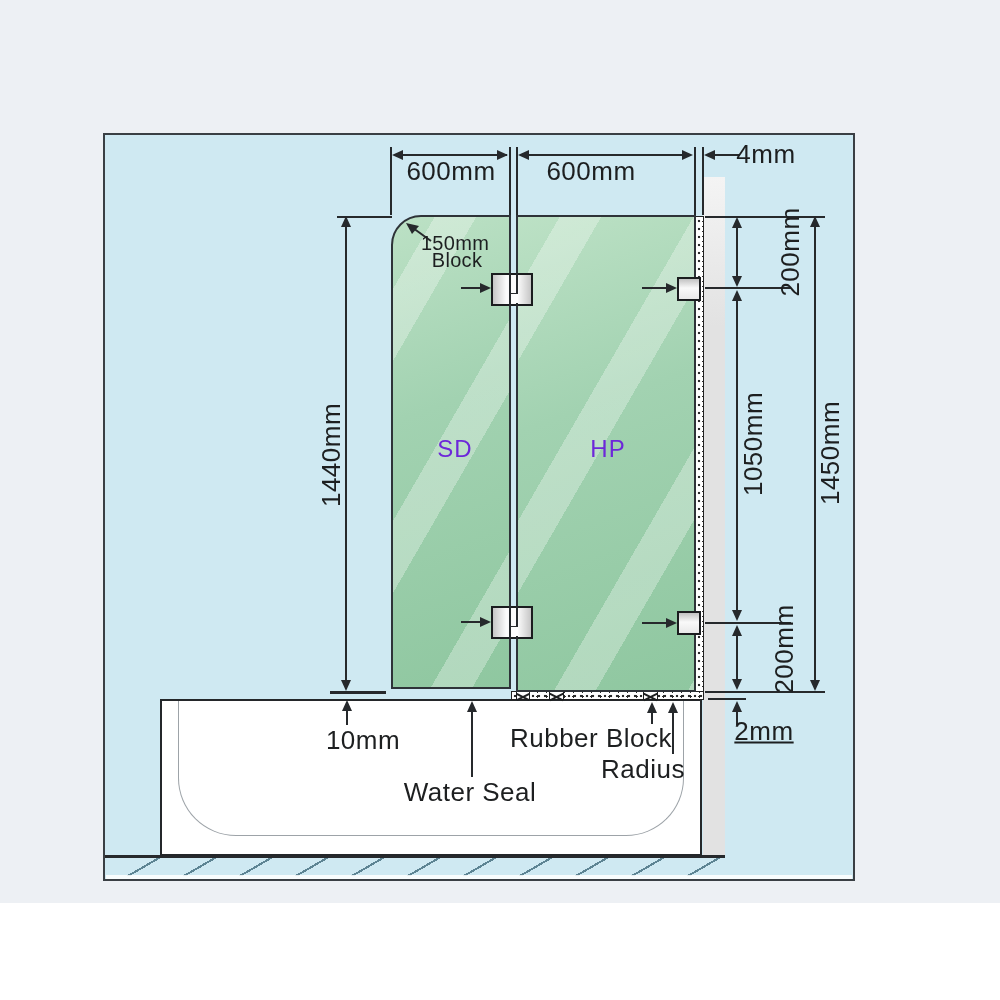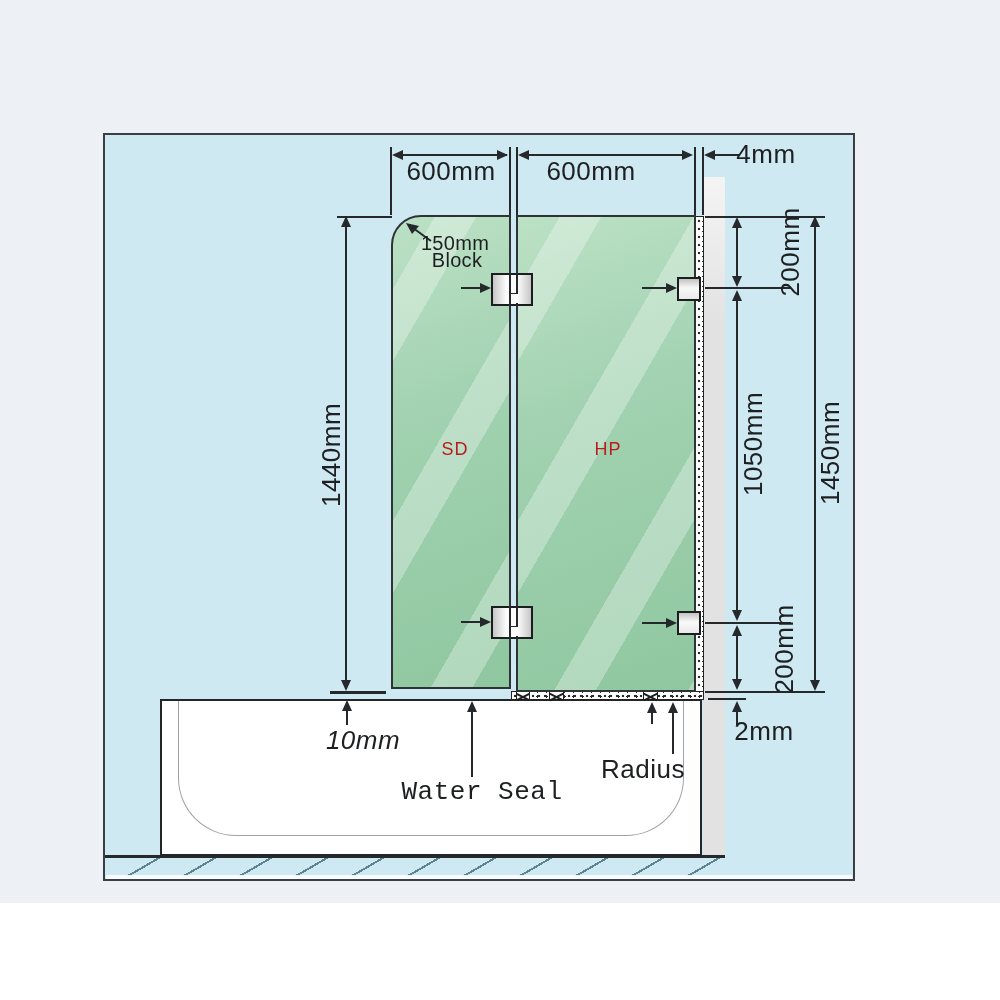--- a/index.html
+++ b/index.html
@@ -47,21 +47,21 @@
        background:linear-gradient(to bottom,#c2c2c2,#f9f9f9 45%,#e9e9e9);}
   .t{width:0;height:0;border-style:solid;}
   .t-l{border-width:5px 11px 5px 0;border-color:transparent #26292c transparent transparent;}
   .t-r{border-width:5px 0 5px 11px;border-color:transparent transparent transparent #26292c;}
   .t-u{border-width:0 5px 11px 5px;border-color:transparent transparent #26292c transparent;}
   .t-d{border-width:11px 5px 0 5px;border-color:#26292c transparent transparent transparent;}
   .lbl{position:absolute;transform:translate(-50%,-50%);white-space:nowrap;
        font-size:26px;letter-spacing:.5px;color:#1d1f20;}
   .lbl-rot{transform:translate(-50%,-50%) rotate(-90deg);}
   .lbl-sm{font-size:20px;letter-spacing:.3px;}
-  .lbl-glass{font-size:18px;color:#b91c1c;letter-spacing:1px;}
+  .lbl-glass{font-size:24px;color:#6d28d9;letter-spacing:1px;}
 </style>
 </head>
 <body>
 
 <div class="canvas">
 
   <div class="abs bg-gray"></div>
   <div class="abs frame"></div>
 
   <div class="abs wall"></div>
@@ -157,30 +157,31 @@
   <div class="abs t t-d" style="left:732px;top:679px;"></div>
   <div class="abs lbl lbl-rot" style="left:784px;top:649px;">200mm</div>
 
   <div class="abs ln" style="left:814px;top:219px;width:2px;height:470px;"></div>
   <div class="abs t t-u" style="left:810px;top:216px;"></div>
   <div class="abs t t-d" style="left:810px;top:680px;"></div>
   <div class="abs lbl lbl-rot" style="left:830px;top:453px;">1450mm</div>
 
   <div class="abs t t-u" style="left:732px;top:701px;"></div>
   <div class="abs ln" style="left:736px;top:710px;width:2px;height:15px;"></div>
-  <div class="abs lbl" style="left:764px;top:731px;">2mm</div>
+  <div class="abs lbl" style="left:764px;top:731px;text-decoration:underline;">2mm</div>
 
   <div class="abs t t-u" style="left:342px;top:700px;"></div>
   <div class="abs ln" style="left:346px;top:709px;width:2px;height:16px;"></div>
-  <div class="abs lbl" style="left:363px;top:740px;font-style:italic;">10mm</div>
+  <div class="abs lbl" style="left:363px;top:740px;">10mm</div>
 
   <div class="abs t t-u" style="left:467px;top:701px;"></div>
   <div class="abs ln" style="left:471px;top:710px;width:2px;height:67px;"></div>
-  <div class="abs lbl" style="left:482px;top:792px;font-family:Liberation Mono, monospace;">Water Seal</div>
+  <div class="abs lbl" style="left:470px;top:792px;">Water Seal</div>
 
   <div class="abs t t-u" style="left:647px;top:702px;"></div>
   <div class="abs ln" style="left:651px;top:711px;width:2px;height:13px;"></div>
+  <div class="abs lbl" style="left:591px;top:738px;">Rubber Block</div>
 
   <div class="abs t t-u" style="left:668px;top:702px;"></div>
   <div class="abs ln" style="left:672px;top:711px;width:2px;height:43px;"></div>
   <div class="abs lbl" style="left:643px;top:769px;">Radius</div>
 
 </div>
 
 </body></html>

